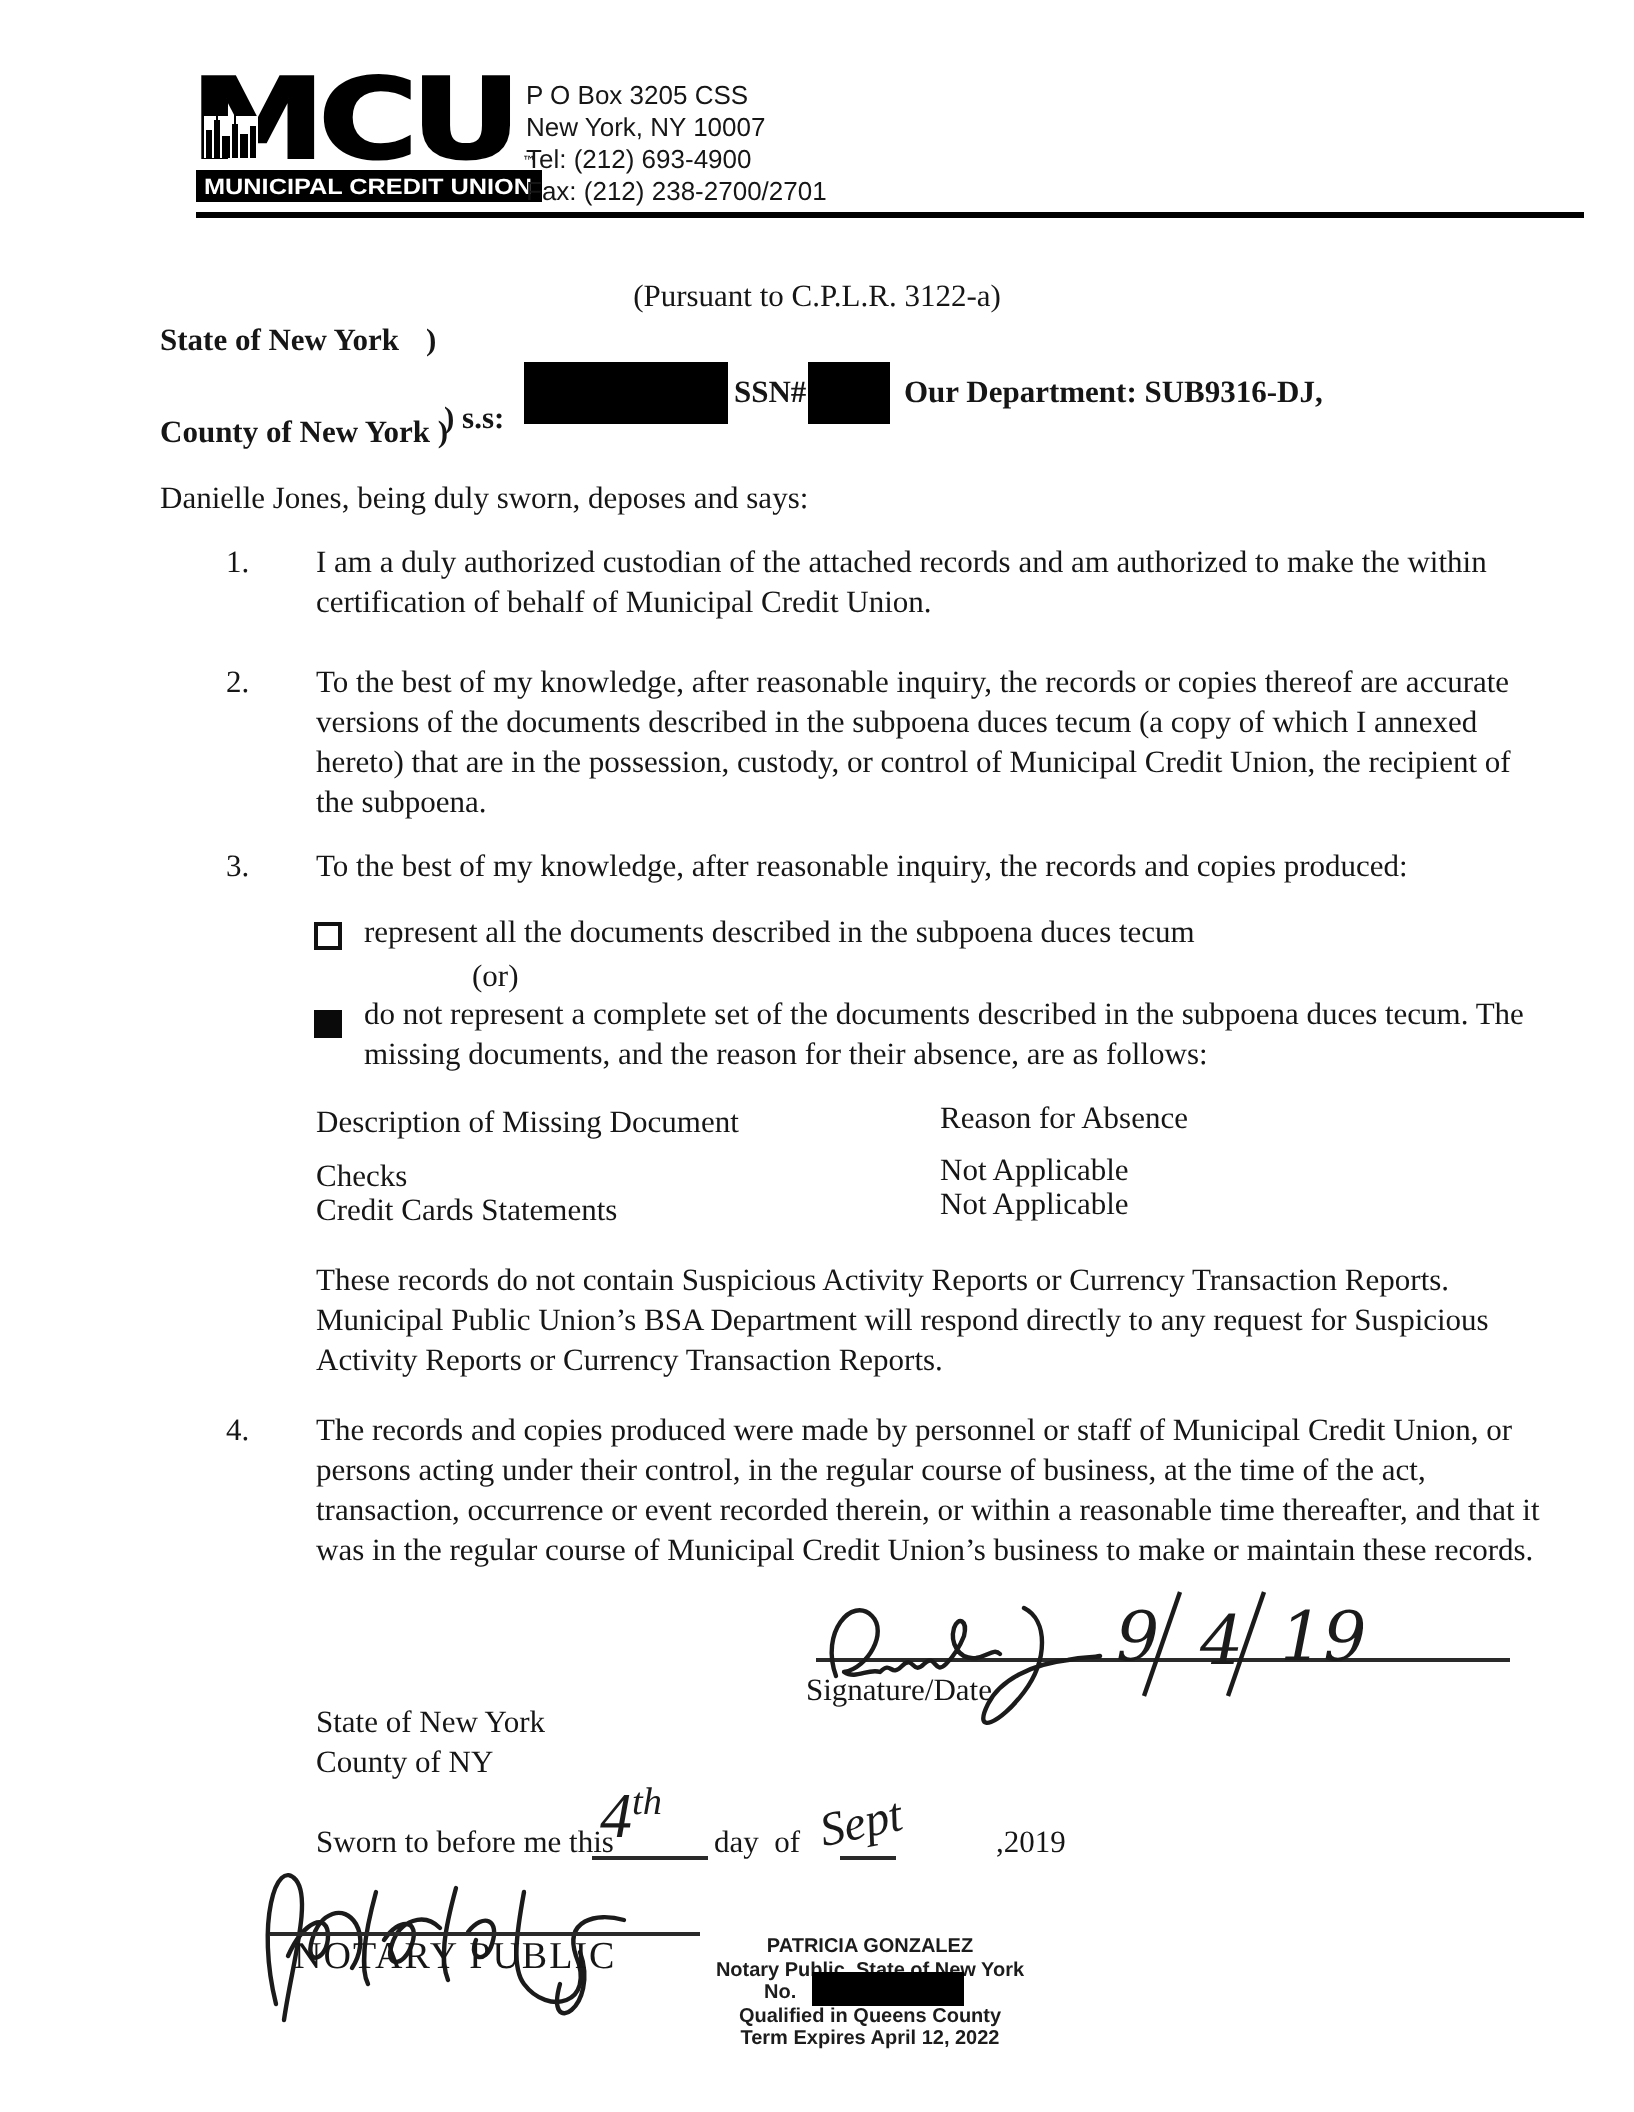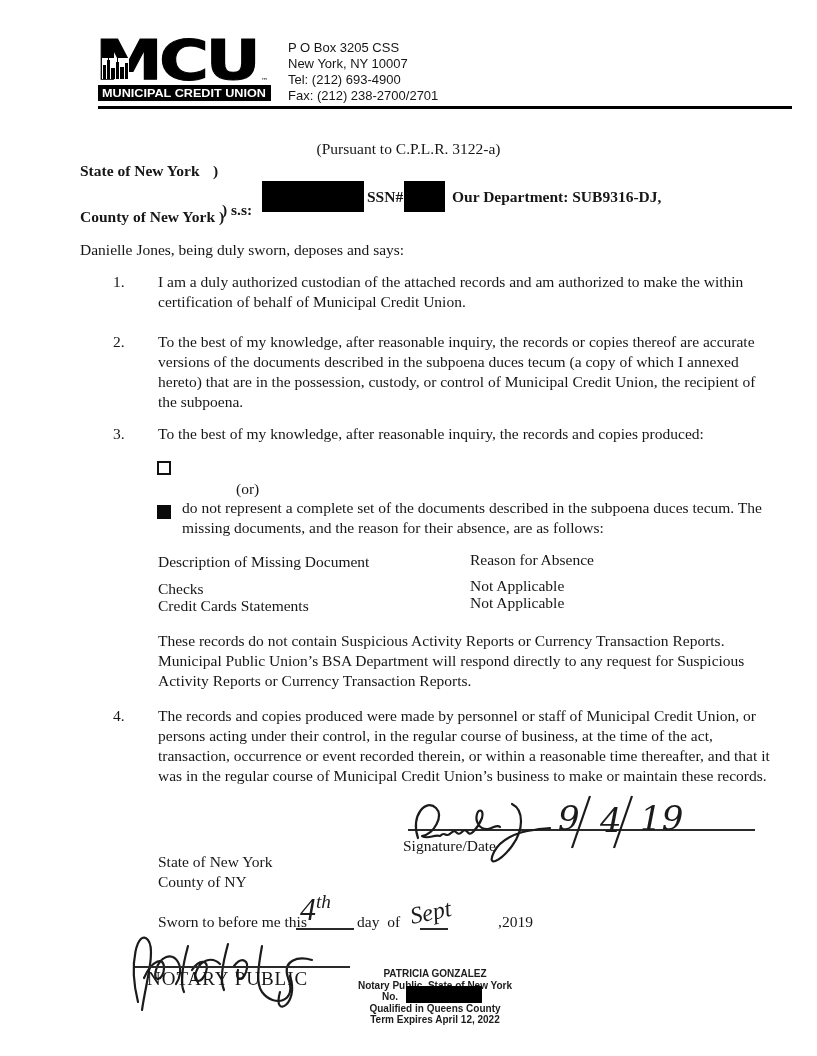--- a/index.html
+++ b/index.html
@@ -13,21 +13,21 @@
   .b{font-weight:bold;}
   .sans{font-family:"Liberation Sans",sans-serif;}
   .pre{white-space:pre;}
   .rule{background:#000;height:3px;}
   .thinline{background:#2a2a2a;height:2px;}
   .center{left:0;width:817px;text-align:center;}
   .redact{background:#000;}
   .itemtext{width:612px;}
   .cbox{width:14px;height:14px;border:2px solid #111;box-sizing:border-box;background:#fff;}
   .cbox.filled{background:#0a0a0a;border-color:#0a0a0a;}
-  .addr{font-size:13px;line-height:16px;margin-left:25px;}
+  .addr{font-size:13px;line-height:16px;}
   .stamp{width:210px;text-align:center;font-size:10px;line-height:11.5px;font-weight:bold;color:#1c1c1c;}
   .stamp .no-line{text-align:left;padding-left:52px;}
   .handw{font-style:italic;color:#1b1b1b;}
   svg .ink{stroke:#1b1b1b;stroke-width:2.2;fill:none;stroke-linecap:round;stroke-linejoin:round;}
   svg text.hw{font-family:"DejaVu Serif",serif;font-style:italic;fill:#1b1b1b;}
   sup{font-size:60%;}
 </style>
 </head>
 <body>
 
@@ -76,20 +76,21 @@
   <div class="abs" style="left:113px;top:272px;">1.</div>
   <div class="abs itemtext" style="left:158px;top:272px;">I am a duly authorized custodian of the attached records and am authorized to make the within certification of behalf of Municipal Credit Union.</div>
 
   <div class="abs" style="left:113px;top:332px;">2.</div>
   <div class="abs itemtext" style="left:158px;top:332px;">To the best of my knowledge, after reasonable inquiry, the records or copies thereof are accurate versions of the documents described in the subpoena duces tecum (a copy of which I annexed hereto) that are in the possession, custody, or control of Municipal Credit Union, the recipient of the subpoena.</div>
 
   <div class="abs" style="left:113px;top:424px;">3.</div>
   <div class="abs itemtext" style="left:158px;top:424px;">To the best of my knowledge, after reasonable inquiry, the records and copies produced:</div>
 
   <div class="abs cbox" style="left:157px;top:461px;"></div>
+  <div class="abs" style="left:182px;top:457px;width:560px;">represent all the documents described in the subpoena duces tecum</div>
   <div class="abs" style="left:236px;top:479px;">(or)</div>
   <div class="abs cbox filled" style="left:157px;top:505px;"></div>
   <div class="abs" style="left:182px;top:498px;width:590px;">do not represent a complete set of the documents described in the subpoena duces tecum.  The missing documents, and the reason for their absence, are as follows:</div>
 
   <div class="abs" style="left:158px;top:552px;">Description of Missing Document</div>
   <div class="abs" style="left:470px;top:550px;">Reason for Absence</div>
   <div class="abs" style="left:158px;top:579px;">Checks</div>
   <div class="abs" style="left:470px;top:576px;">Not Applicable</div>
   <div class="abs" style="left:158px;top:596px;">Credit Cards Statements</div>
   <div class="abs" style="left:470px;top:593px;">Not Applicable</div>

